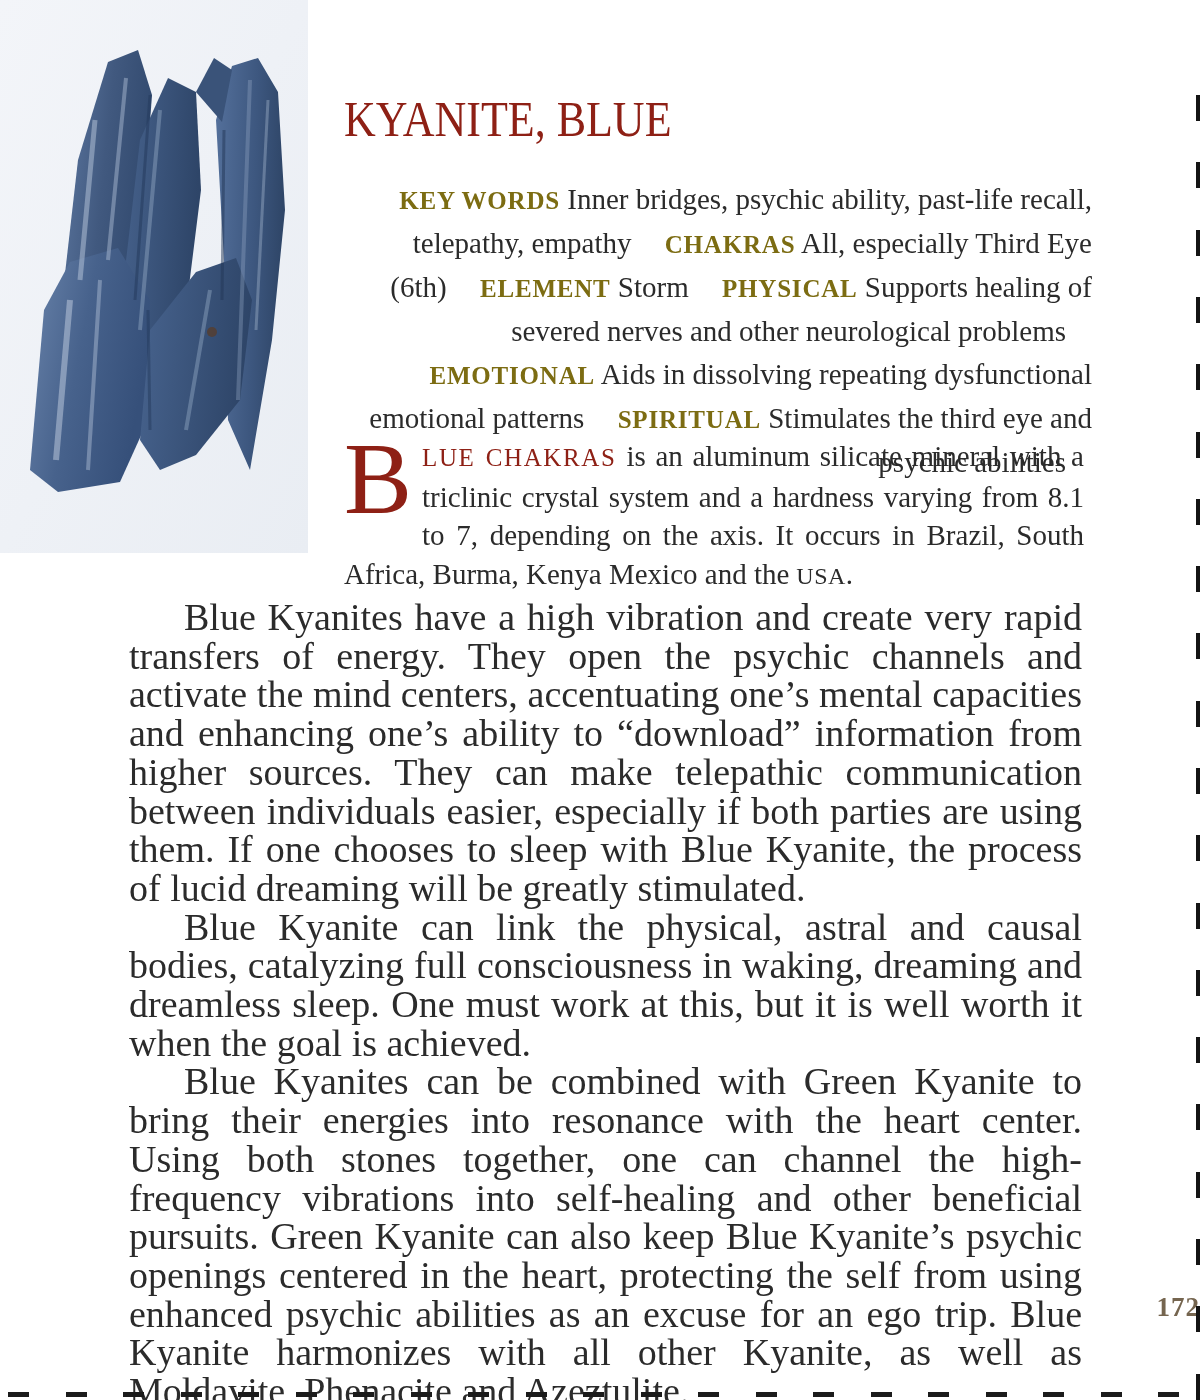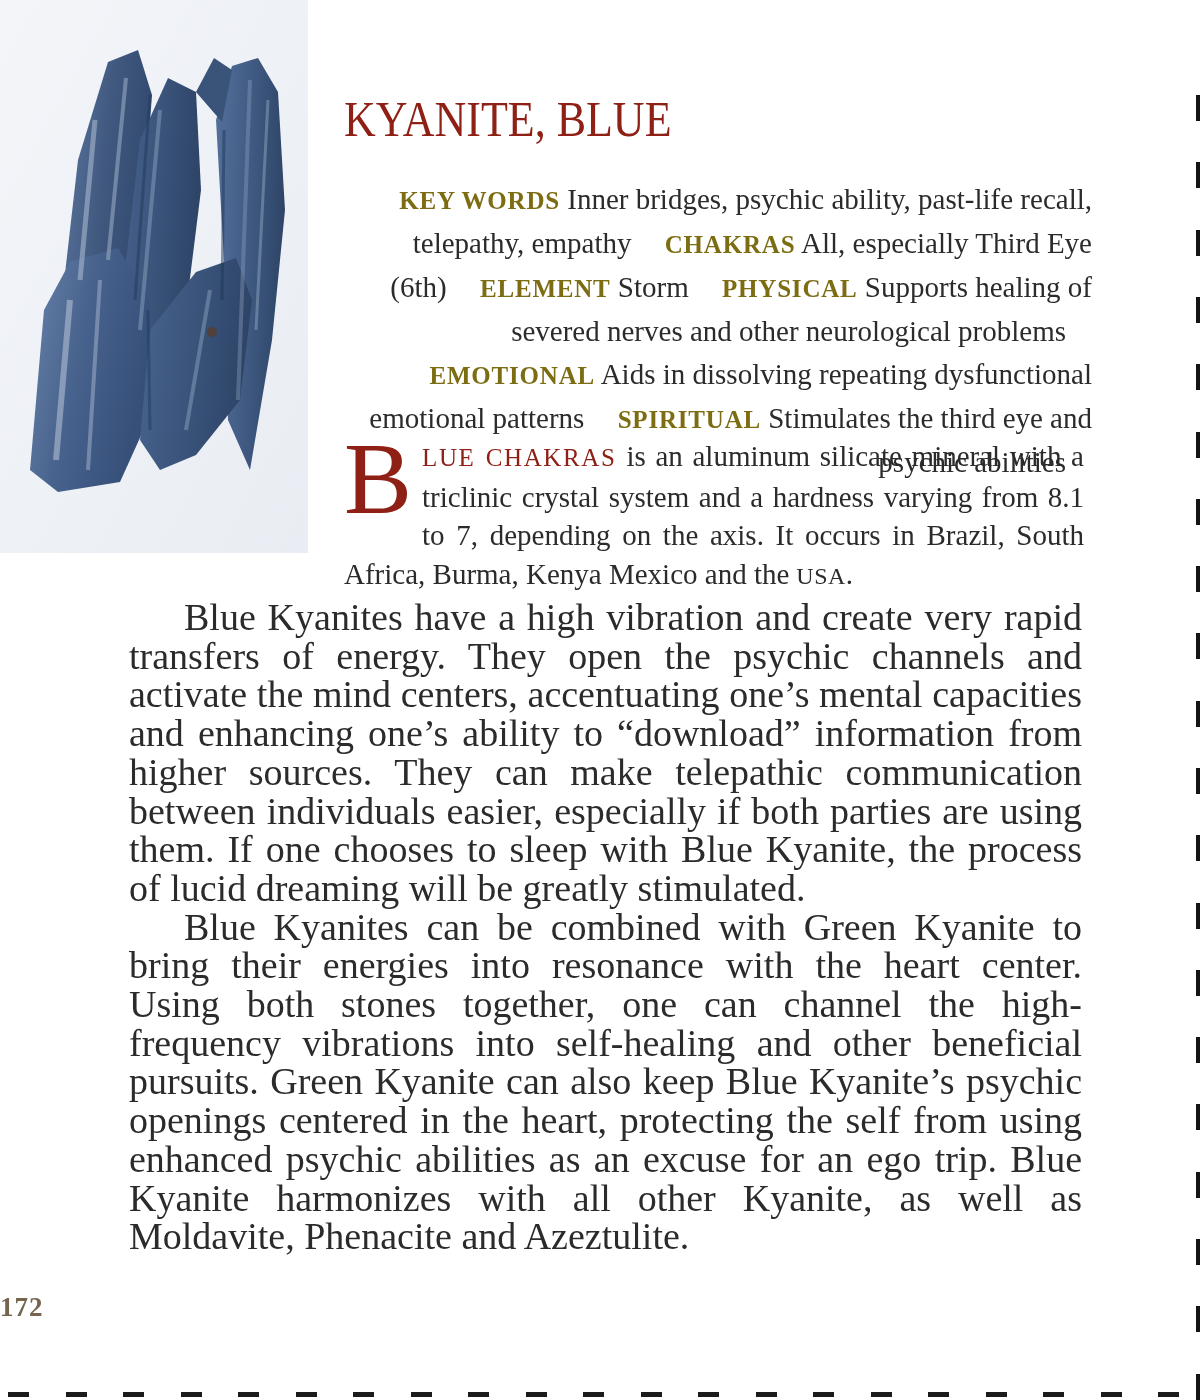--- a/index.html
+++ b/index.html
@@ -102,21 +102,21 @@
     margin: 0;
     text-indent: 55px;
   }
 
   
   .page-number {
     position: absolute;
     left: 0;
     top: 1292px;
     width: 1200px;
-    text-align: left;
+    text-align: right;
     font-size: 27px;
     font-weight: 700;
     color: #75654f;
     letter-spacing: 1px;
   }
 
   
   .edge-mark-v {
     position: absolute;
     right: 0;
@@ -192,20 +192,21 @@
 </div>
 
 <div class="title">KYANITE, BLUE</div>
 
 <div class="keywords"><span class="kw-label">KEY WORDS</span><span class="kw-text"> Inner bridges, psychic ability, past-life recall, telepathy, empathy</span> <span class="kw-label">CHAKRAS</span><span class="kw-text"> All, especially Third Eye (6th)</span> <span class="kw-label">ELEMENT</span><span class="kw-text"> Storm</span> <span class="kw-label">PHYSICAL</span><span class="kw-text"> Supports healing of severed nerves and other neurological problems</span> <span class="kw-label">EMOTIONAL</span><span class="kw-text"> Aids in dissolving repeating dysfunctional emotional patterns</span> <span class="kw-label">SPIRITUAL</span><span class="kw-text"> Stimulates the third eye and psychic abilities</span> </div>
 
 <div class="intro"><span class="drop-cap">B</span><span class="lead-caps">LUE CHAKRAS</span><span>is an aluminum silicate mineral with a triclinic crystal system and a hardness varying from 8.1 to 7, depending on the axis. It occurs in Brazil, South Africa, Burma, Kenya Mexico and the</span><span class="trail-caps">USA</span><span>.</span></div>
 
 <div class="main">
     <p>Blue Kyanites have a high vibration and create very rapid transfers of energy. They open the psychic channels and activate the mind centers, accentuating one’s mental capacities and enhancing one’s ability to “download” information from higher sources. They can make telepathic communication between individuals easier, especially if both parties are using them. If one chooses to sleep with Blue Kyanite, the process of lucid dreaming will be greatly stimulated.</p>
+    <p>Blue Kyanite can link the physical, astral and causal bodies, catalyzing full consciousness in waking, dreaming and dreamless sleep. One must work at this, but it is well worth it when the goal is achieved.</p>
     <p>Blue Kyanites can be combined with Green Kyanite to bring their energies into resonance with the heart center. Using both stones together, one can channel the high-frequency vibrations into self-healing and other beneficial pursuits. Green Kyanite can also keep Blue Kyanite’s psychic openings centered in the heart, protecting the self from using enhanced psychic abilities as an excuse for an ego trip. Blue Kyanite harmonizes with all other Kyanite, as well as Moldavite, Phenacite and Azeztulite.</p>
   </div>
 
 <div class="page-number">172</div>
 
 <div id="right-marks">
     <div class="edge-mark-v" style="top: 95px;"></div>
     <div class="edge-mark-v" style="top: 162px;"></div>
     <div class="edge-mark-v" style="top: 230px;"></div>
     <div class="edge-mark-v" style="top: 297px;"></div>

